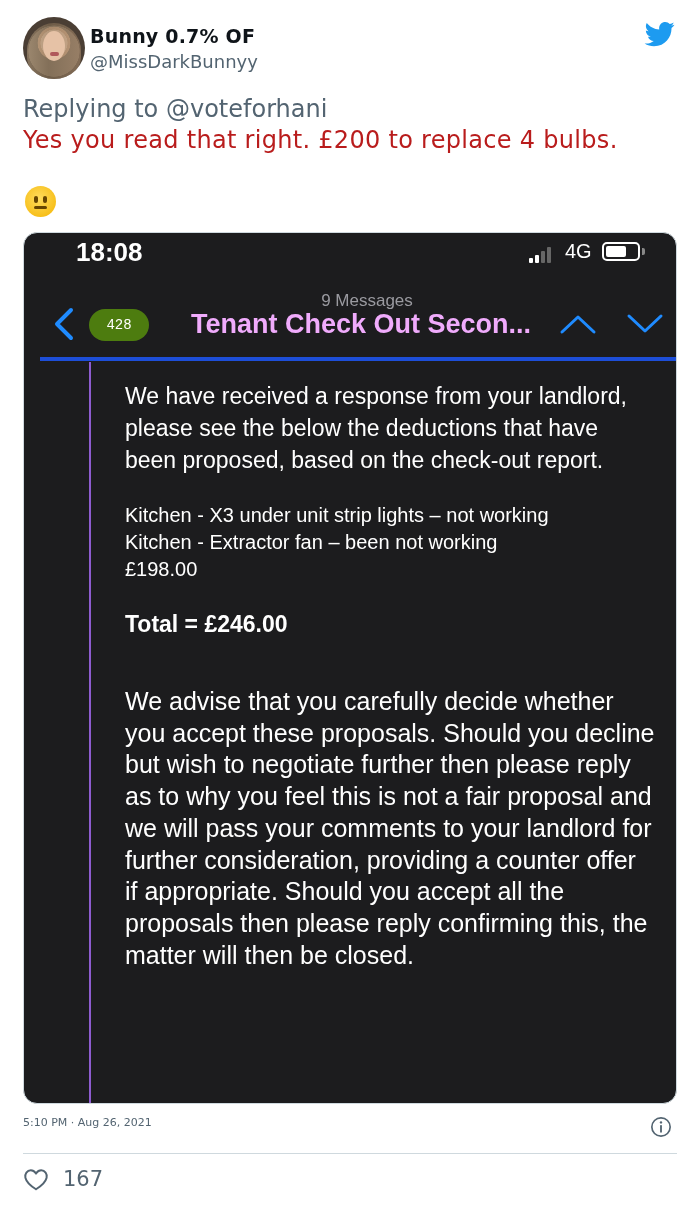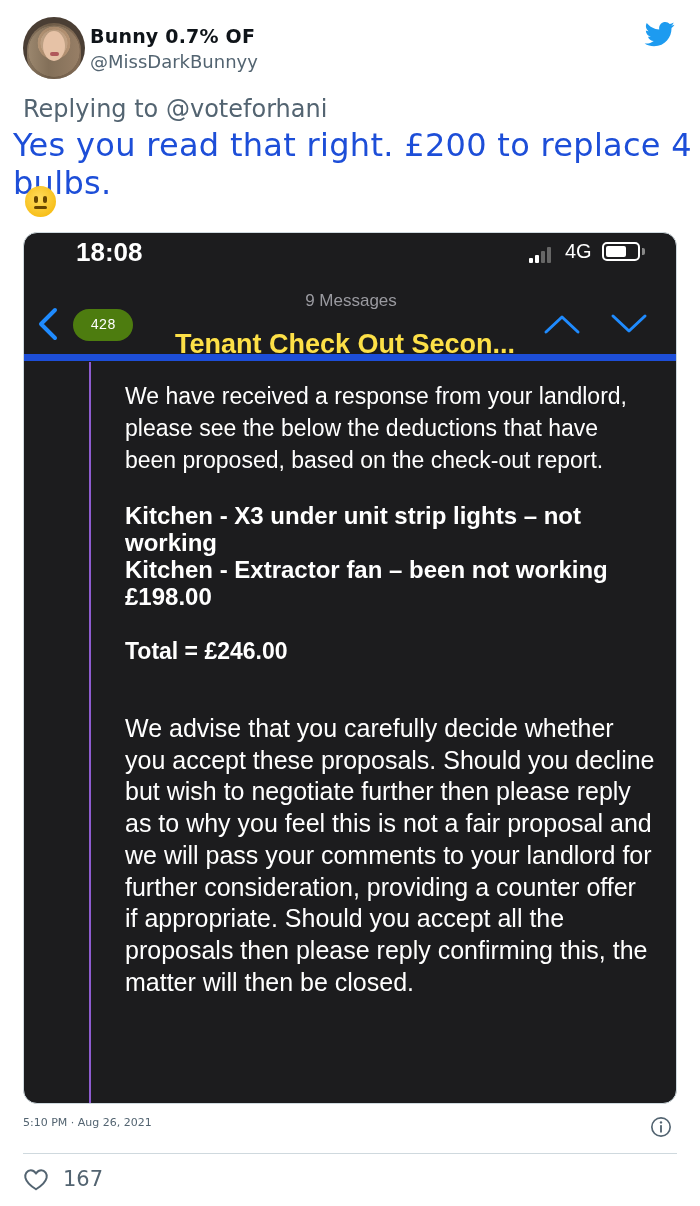--- a/index.html
+++ b/index.html
@@ -14,52 +14,52 @@
   .avatar .hair { position: absolute; left: 4px; top: 6px; width: 54px; height: 56px; border-radius: 50% 50% 40% 40%;
     background: linear-gradient(90deg, #b8a080, #8a7458 40%, #b09070); opacity: .55; }
   .avatar .face { position: absolute; left: 20px; top: 14px; width: 22px; height: 30px; border-radius: 50%; background: #e6c2a6; }
   .avatar .lips { position: absolute; left: 27px; top: 35px; width: 9px; height: 4px; border-radius: 3px; background: #b0585a; }
   .name { position: absolute; left: 67px; top: 8px; font-weight: bold; font-size: 19px; letter-spacing: .2px; }
   .handle { position: absolute; left: 67px; top: 34px; font-size: 18px; color: #536471; }
   .twitter-bird { position: absolute; right: 6px; top: 2px; width: 34px; height: 30px; }
 
   .replying { position: absolute; left: 23px; top: 95px; font-size: 24px; color: #536471; }
   .replying .mention { color: #536471; }
-  .tweet-text { position: absolute; left: 13px; top: 126px; font-size: 32px; letter-spacing: .3px; color: #1d4ed8; }
+  .tweet-text { position: absolute; left: 23px; top: 126px; font-size: 24px; letter-spacing: .3px; color: #b91c1c; }
   .emoji { position: absolute; left: 25px; top: 186px; width: 31px; height: 31px; border-radius: 50%;
     background: radial-gradient(circle at 45% 40%, #ffdc5d, #f4b400); }
   .emoji .eye { position: absolute; top: 10px; width: 4px; height: 7px; border-radius: 2px; background: #664500; }
   .emoji .mouth { position: absolute; left: 9px; top: 20px; width: 13px; height: 3px; border-radius: 2px; background: #664500; }
 
   .shot { position: absolute; left: 23px; top: 232px; width: 654px; height: 872px; background: #1c1c1e;
     border: 1px solid #cfd9de; border-radius: 14px; overflow: hidden; }
   .status-bar { position: absolute; left: 0; top: 0; width: 100%; height: 44px; }
   .time { position: absolute; left: 52px; top: 4px; color: #fff; font-family: "Liberation Sans", sans-serif; font-size: 26px; font-weight: bold; }
   .signal { position: absolute; left: 505px; top: 14px; height: 16px; width: 30px; }
   .signal span { position: absolute; bottom: 0; width: 4px; border-radius: 1px; }
   .net { position: absolute; left: 541px; top: 7px; color: #fff; font-family: "Liberation Sans", sans-serif; font-size: 20px; }
   .battery { position: absolute; left: 578px; top: 9px; width: 38px; height: 19px; border: 2px solid #fff; border-radius: 5px; }
   .battery .fill { position: absolute; left: 2px; top: 2px; width: 20px; height: 11px; background: #fff; border-radius: 2px; }
   .battery-tip { position: absolute; left: 618px; top: 15px; width: 3px; height: 7px; background: #888; border-radius: 0 2px 2px 0; }
 
-  .nav { position: absolute; left: 0; top: 52px; width: 100%; height: 76px; border-bottom: 7px solid #1d4ed8; }
+  .nav { position: absolute; left: 16px; top: 52px; width: 100%; height: 76px; border-bottom: 4px solid #1d4ed8; }
   .back-chevron { position: absolute; left: 12px; top: 22px; width: 24px; height: 34px; }
   .badge { position: absolute; left: 49px; top: 24px; width: 60px; height: 32px; border-radius: 16px; background: #4d7c0f; color: #fff;
     font-family: Liberation Mono, monospace; font-size: 14px; text-align: center; line-height: 32px; }
   .msg-count { position: absolute; left: 0; width: 654px; top: 6px; text-align: center; color: #9a9aa0; font-family: "Liberation Sans", sans-serif; font-size: 17px; }
-  .subject { position: absolute; left: 151px; top: 24px; color: #fde047; font-family: "Liberation Sans", sans-serif; font-size: 27px; font-weight: bold; white-space: nowrap; margin-top: 20px; }
+  .subject { position: absolute; left: 151px; top: 24px; color: #f0abfc; font-family: "Liberation Sans", sans-serif; font-size: 27px; font-weight: bold; white-space: nowrap; }
   .up-chevron { position: absolute; left: 519px; top: 28px; width: 38px; height: 22px; }
   .down-chevron { position: absolute; left: 586px; top: 28px; width: 38px; height: 22px; }
 
   .body { position: absolute; left: 0; top: 129px; width: 100%; height: 745px; }
   .quote-bar { position: absolute; left: 65px; top: 0; width: 2px; height: 745px; background: #8e5cd0; }
   .content { position: absolute; left: 101px; top: 18px; width: 530px; color: #fff; font-family: "Liberation Sans", sans-serif; }
   .para { font-size: 23px; line-height: 32px; }
   .line-item { font-size: 23px; font-weight: bold; margin-top: 30px; }
-  .kitchen { font-size: 24px; font-weight: bold; line-height: 27px; margin-top: 26px; }
+  .kitchen { font-size: 20px; font-weight: normal; line-height: 27px; margin-top: 26px; }
   .total { font-size: 23px; font-weight: bold; margin-top: 28px; }
   .para2 { font-size: 25px; line-height: 31.7px; margin-top: 48px; }
 
   .timestamp { position: absolute; left: 23px; top: 1116px; font-size: 11px; color: #536471; }
   .info-icon { position: absolute; left: 650px; top: 1116px; width: 22px; height: 22px; }
   .divider { position: absolute; left: 23px; top: 1153px; width: 654px; height: 1px; background: #cfd9de; }
   .like { position: absolute; left: 23px; top: 1166px; height: 26px; display: flex; align-items: center; }
   .like svg { width: 26px; height: 24px; }
   .like-count { margin-left: 14px; font-size: 21px; color: #536471; }
 </style>

